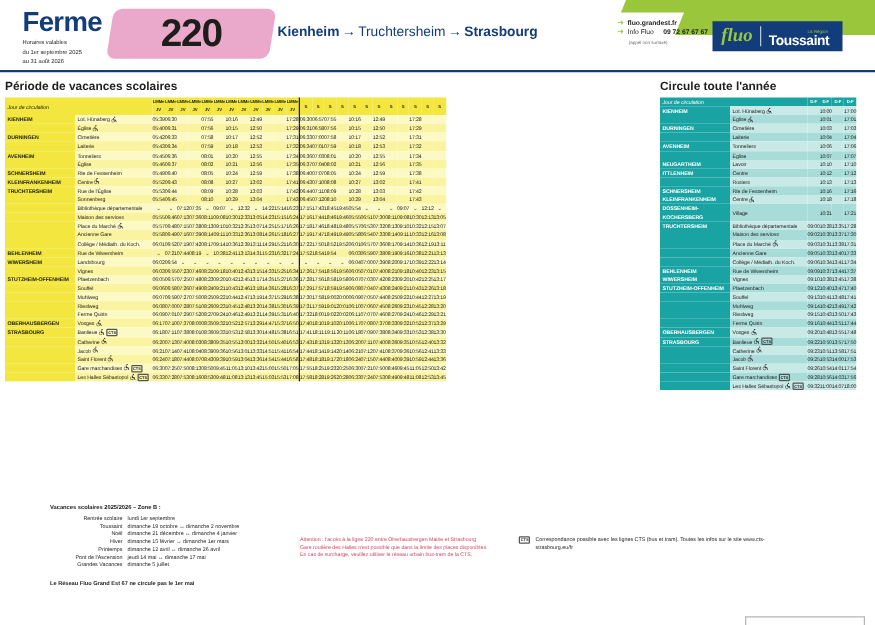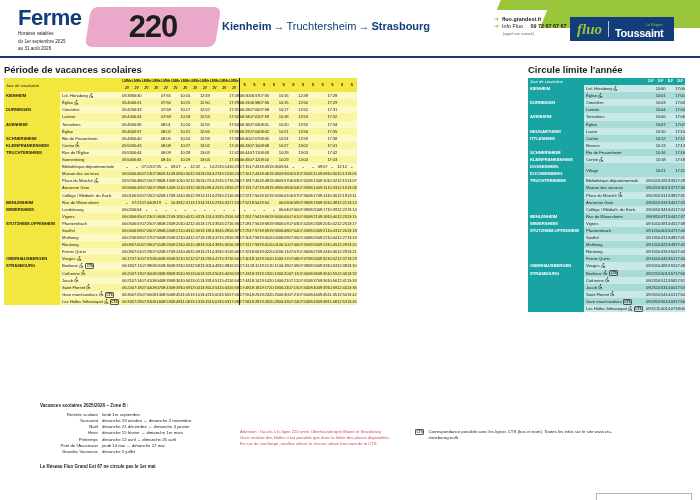--- a/index.html
+++ b/index.html
@@ -1173,21 +1173,21 @@
               <td class="t">09:48</td>
               <td class="t">11:08</td>
               <td class="t">12:53</td>
               <td class="t">13:45</td>
             </tr>
           </tbody>
         </table>
     </div>
 
     <div class="right-panel">
-      <div class="sec-title right" style="margin-bottom:3px;">Circule limite l'année</div>
+      <div class="sec-title right" style="margin-bottom:3px;">Circule toute l'année</div>
       <table class="tt tl" id="right-table">
           <thead>
             <tr class="hdr-row">
               <td class="c-town hd-lbl" colspan="2" style="text-align:left;padding-left:2px;">Jour de circulation</td>
               <td class="">
                 <span class="d1">D-F</span>
                 <span class="d2"></span>
               </td>
               <td class="">
                 <span class="d1">D-F</span>

